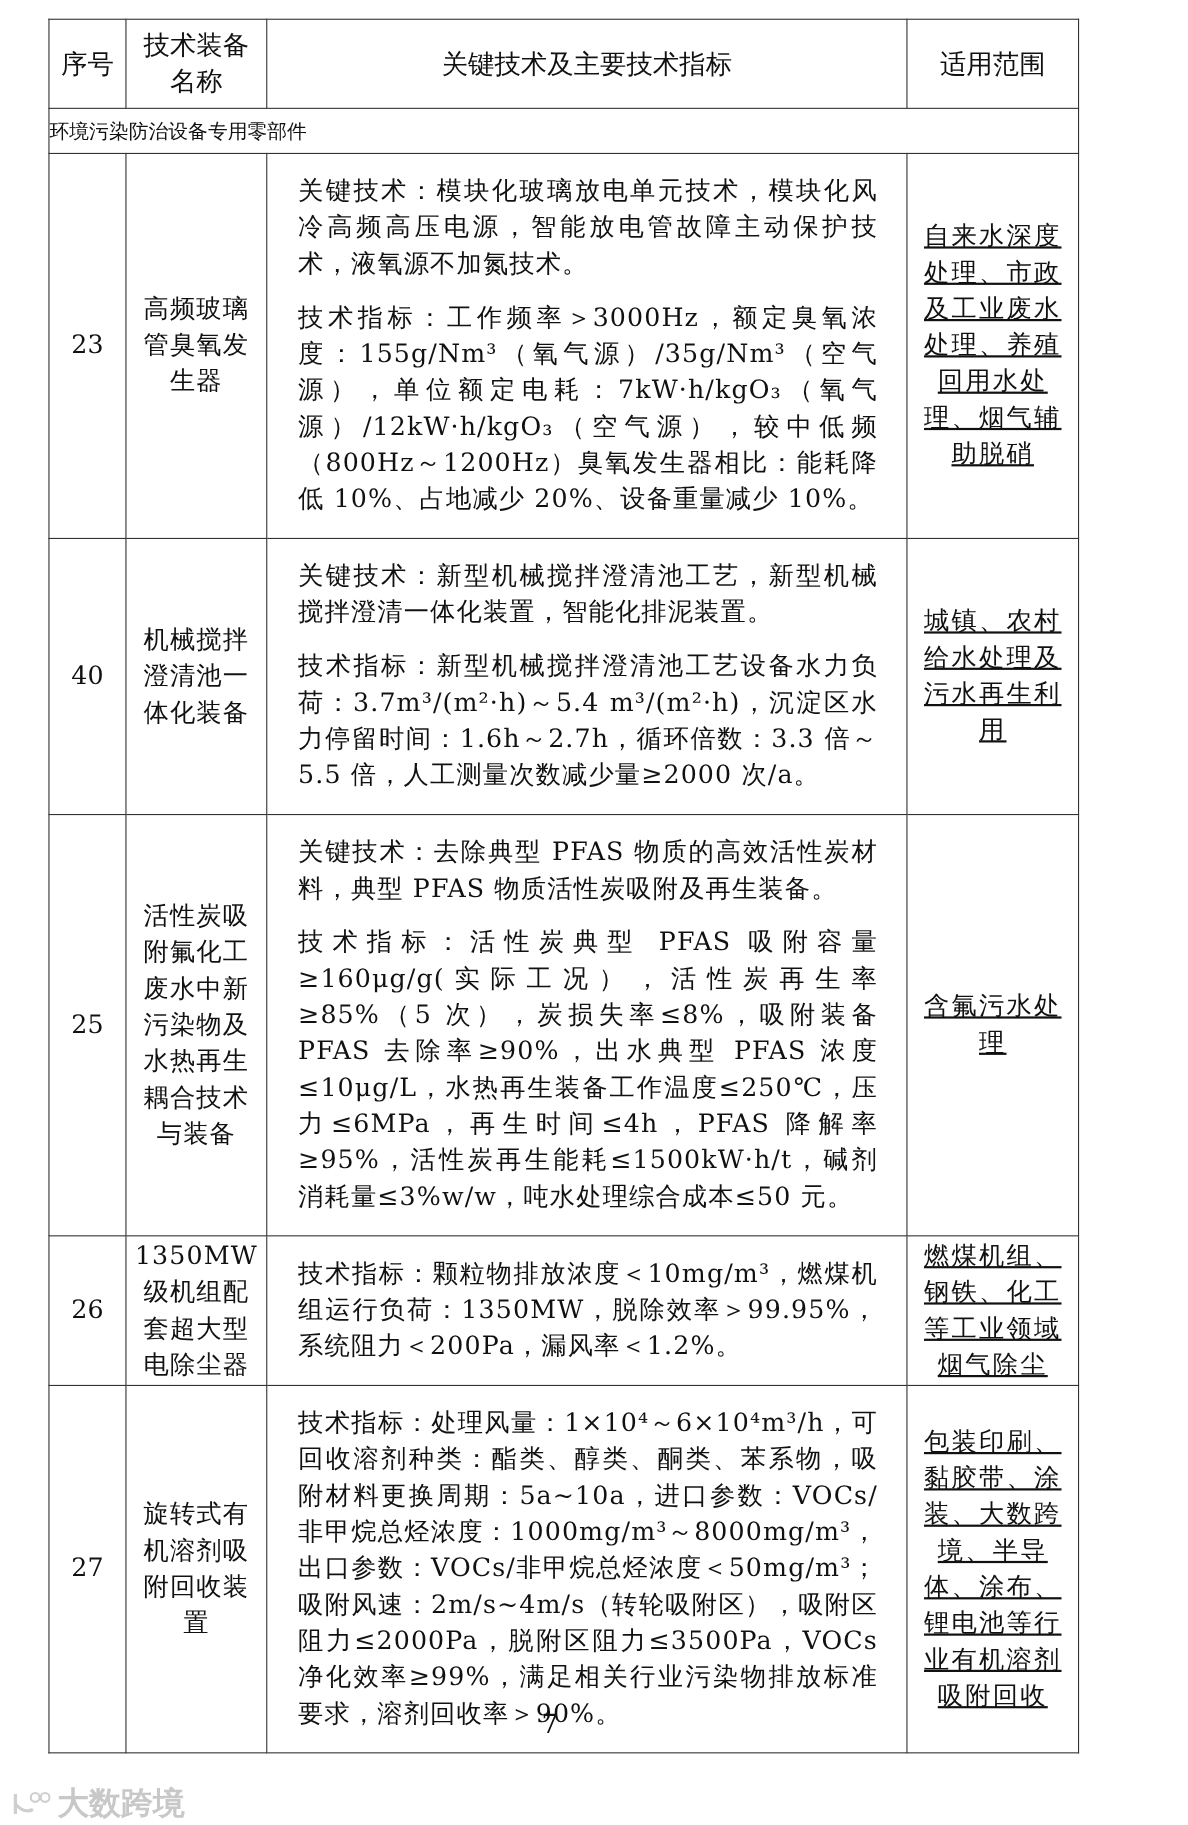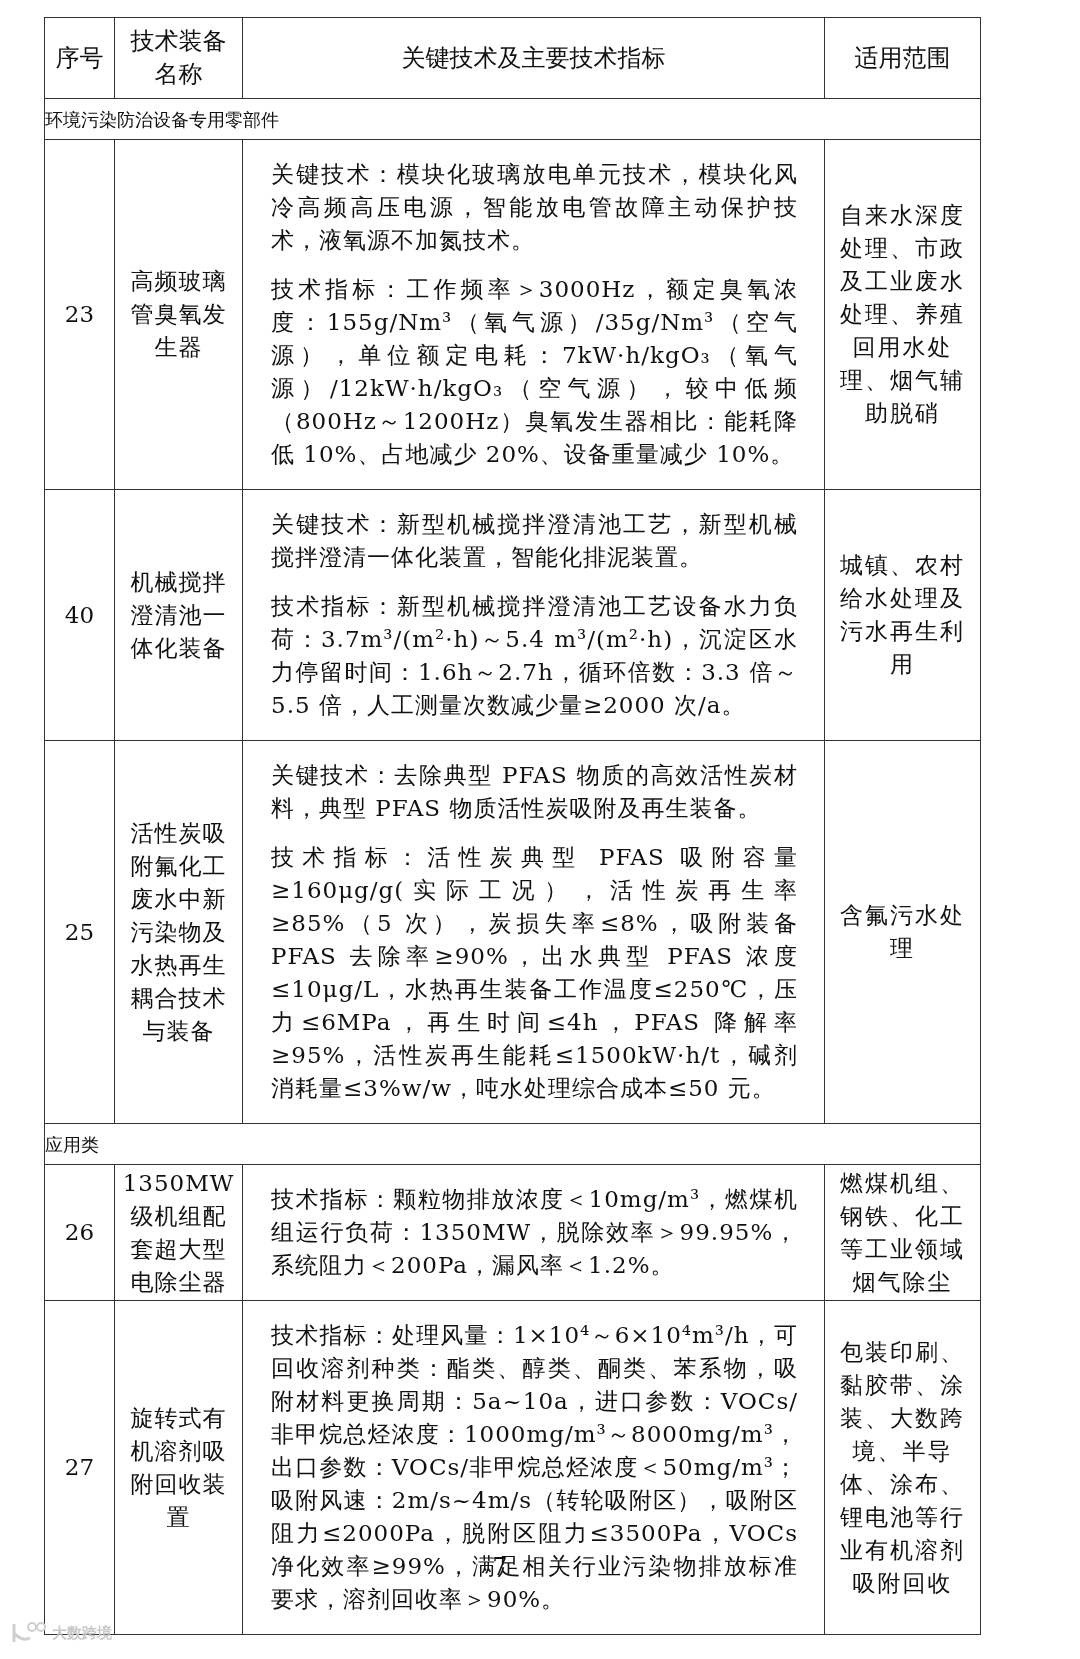--- a/index.html
+++ b/index.html
@@ -30,30 +30,30 @@
   .hdr th { height: 80px; font-family: "DejaVu Sans", "Liberation Sans", sans-serif; font-size: 24px; line-height: 33px; }
   .hdr th.narrow { padding: 0 4px; }
   .section td {
     height: 40px; padding-left: 10px;
     font-family: "DejaVu Sans", "Liberation Sans", sans-serif;
     font-size: 18px;
   }
   .num { text-align: center; }
   .name { text-align: center; padding: 0 6px !important; letter-spacing: 1px; }
   .desc { padding: 2px 10px 2px 12px !important; text-align: justify; letter-spacing: 1px; }
-  .scope { text-align: center; padding: 0 8px !important; letter-spacing: 2px; }
+  .scope { text-align: center; padding: 0 8px !important; letter-spacing: 2px; text-decoration: underline; }
   .desc p { margin: 16px; }
   .page-num {
     position: absolute; top: 1553px; left: 0; width: 1000px; text-align: center;
     font-size: 24px;
   }
   .watermark {
     position: absolute; left: 10px; top: 1620px;
     font-family: "DejaVu Sans", "Liberation Sans", sans-serif;
-    font-size: 15px; color: #c8c8c8; font-weight: bold;
+    font-size: 29px; color: #c8c8c8; font-weight: bold;
     display: flex; align-items: center; gap: 6px;
   }
   .wm-logo { width: 36px; height: 26px; }
 </style>
 </head>
 <body>
 
 <table class="main">
   <colgroup>
       <col class="c1">
@@ -97,23 +97,20 @@
   <tr style="height:298px">
     <td class="num">25</td>
     <td class="name">活性炭吸附氟化工废水中新污染物及水热再生耦合技术与装备</td>
     <td class="desc">
       <p>关键技术：去除典型 PFAS 物质的高效活性炭材料，典型 PFAS 物质活性炭吸附及再生装备。</p>
       <p>技术指标：活性炭典型 PFAS 吸附容量≥160μg/g(实际工况），活性炭再生率≥85%（5 次），炭损失率≤8%，吸附装备 PFAS 去除率≥90%，出水典型 PFAS 浓度≤10μg/L，水热再生装备工作温度≤250℃，压力≤6MPa，再生时间≤4h，PFAS 降解率≥95%，活性炭再生能耗≤1500kW·h/t，碱剂消耗量≤3%w/w，吨水处理综合成本≤50 元。</p>
     </td>
     <td class="scope">含氟污水处理</td>
   </tr>
 
-  <tr class="section">
-    <td colspan="4">应用类</td>
-  </tr>
 
   <tr style="height:135px">
     <td class="num">26</td>
     <td class="name">1350MW级机组配套超大型电除尘器</td>
     <td class="desc">
       <p>技术指标：颗粒物排放浓度＜10mg/m³，燃煤机组运行负荷：1350MW，脱除效率＞99.95%，系统阻力＜200Pa，漏风率＜1.2%。</p>
     </td>
     <td class="scope">燃煤机组、钢铁、化工等工业领域烟气除尘</td>
   </tr>
 

